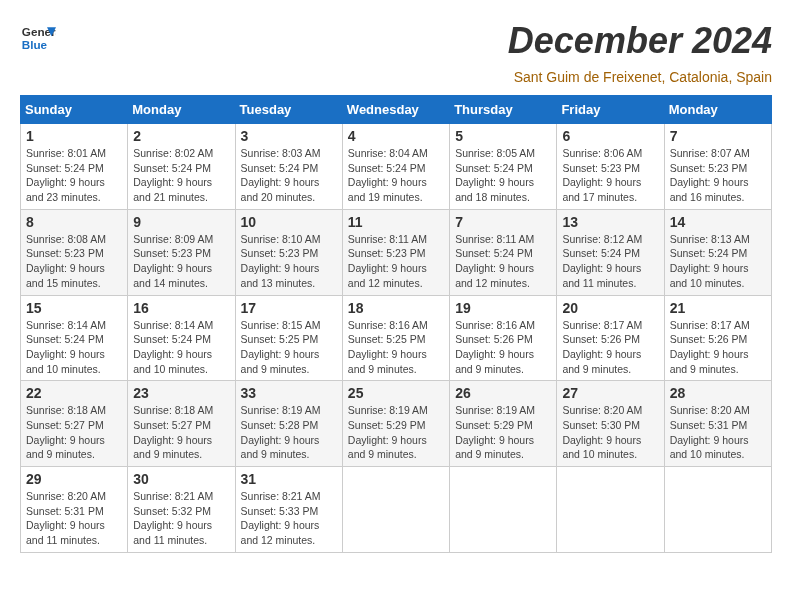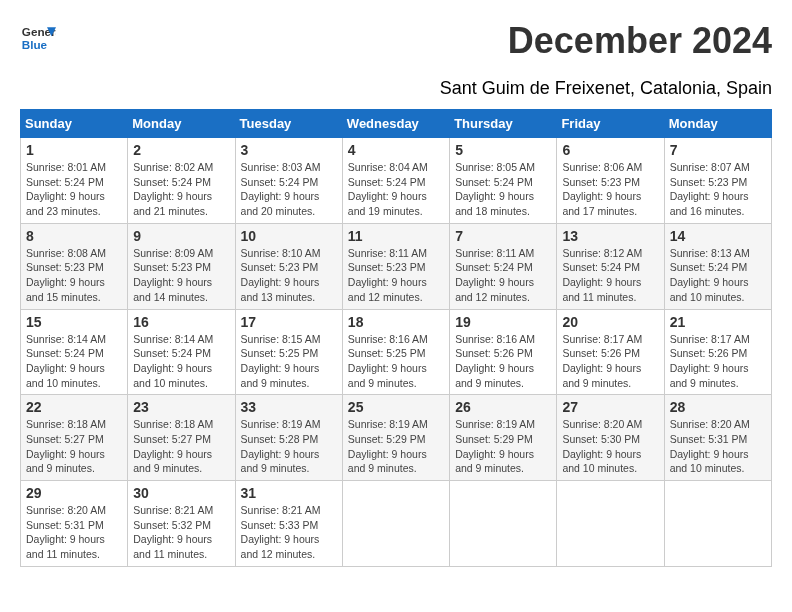--- a/index.html
+++ b/index.html
@@ -25,25 +25,26 @@
       width: 36px;
       height: 36px;
     }
     .title-block {
       text-align: right;
     }
     .month-title {
       font-size: 36px;
       font-weight: bold;
       color: #333;
+      font-style: italic;
     }
     .location {
-      font-size: 18px;
-      color: #000000;
-      margin-top: 16px;
+      font-size: 14px;
+      color: #a16207;
+      margin-top: 7px;
     }
     .calendar {
       width: 100%;
       border-collapse: collapse;
       font-size: 11px;
     }
     .calendar thead tr th {
       background: #1a6fc4;
       color: #fff;
       padding: 6px 4px;

